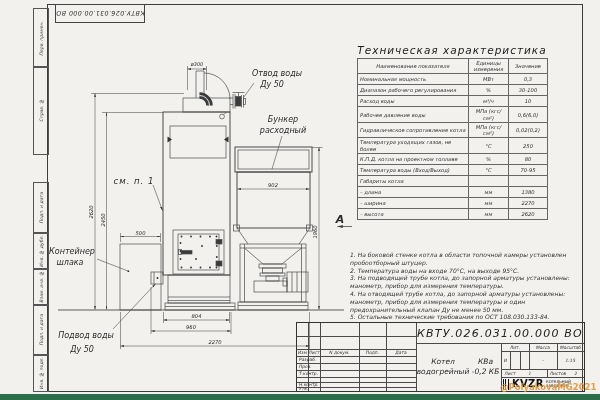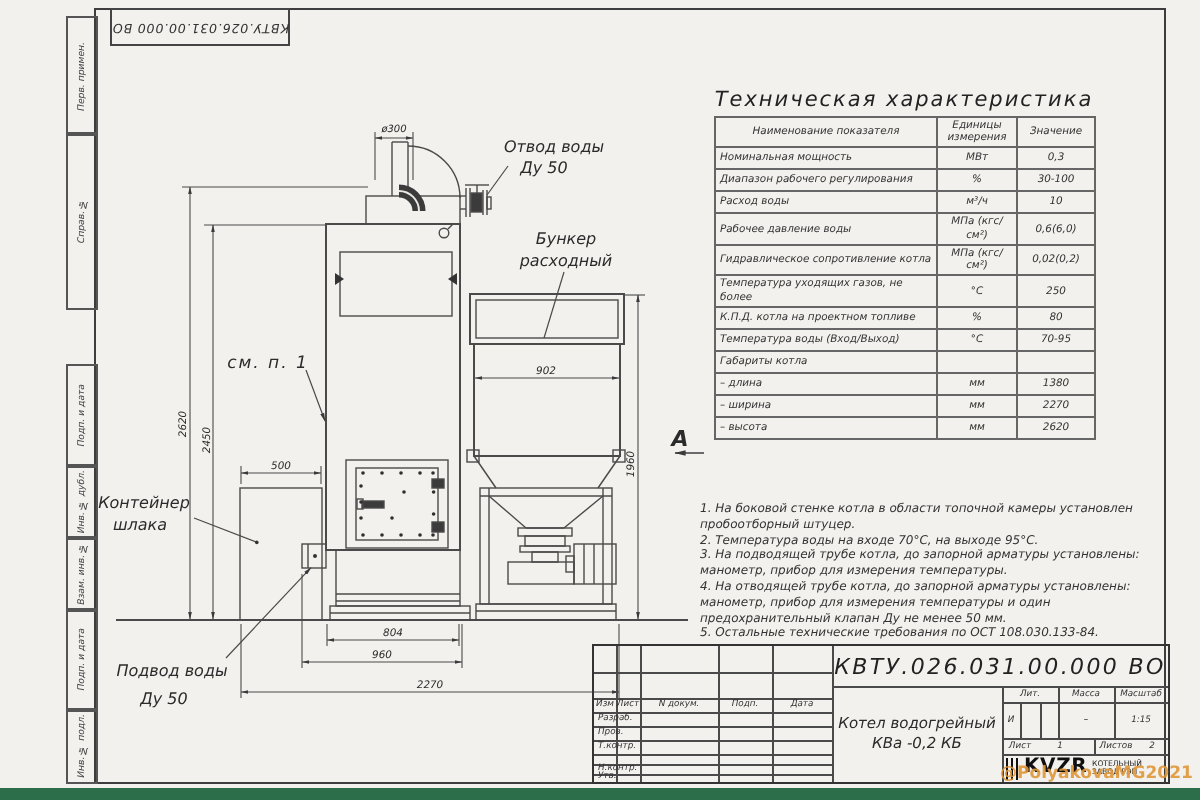--- a/index.html
+++ b/index.html
@@ -23,22 +23,22 @@
   #notes-list{left:350px;top:251px;width:233px;}
   #notes-list .note{font-size:6px;font-style:italic;line-height:1.3;color:#333;}
   
   .tb{left:296px;top:322px;width:287px;height:68px;border:1.1px solid #333;}
   .tb .vl{position:absolute;background:#4a4a4a;width:0.8px;}
   .tb .hl{position:absolute;background:#4a4a4a;height:0.8px;}
   .tb .cell{position:absolute;font-size:4.4px;font-style:italic;color:#333;display:flex;align-items:center;justify-content:center;white-space:nowrap;}
   .tb .left{justify-content:flex-start;padding-left:2px;}
   .dwgno{position:absolute;left:119px;top:0;width:168px;height:20px;display:flex;align-items:center;justify-content:center;
       font-size:11px;font-style:italic;letter-spacing:1.2px;color:#222;}
-  .namec{position:absolute;left:119px;top:20px;width:85px;height:48px;display:flex;flex-direction:column;align-items:center;justify-content:center;
-      font-size:7.5px;font-style:italic;line-height:1.35;color:#2a2a2a;text-align:right;}
+  .namec{position:absolute;left:119px;top:20px;width:85px;height:48px;display:flex;flex-direction:row;align-items:center;justify-content:center;
+      font-size:7.5px;font-style:italic;line-height:1.35;color:#2a2a2a;text-align:center;}
   .scalev{font-size:7px;font-style:italic;}
   .logo-bars{position:absolute;left:206px;top:56px;width:7px;height:11px;
       background:repeating-linear-gradient(90deg,#111 0 1px,transparent 1px 2.4px);}
   .logo-txt{position:absolute;left:215px;top:55px;font-size:10px;font-weight:bold;color:#101010;letter-spacing:.3px;}
   .logo-sub{position:absolute;left:249px;top:56.5px;font-size:3.8px;line-height:1.2;color:#222;}
   
   .strip{left:0;bottom:0;width:600px;height:6px;background:#2c6e49;}
   .wm{left:500px;top:382px;font-size:8.5px;color:rgba(224,150,54,.9);font-weight:bold;}
   svg{position:absolute;left:0;top:0;}
 </style>

